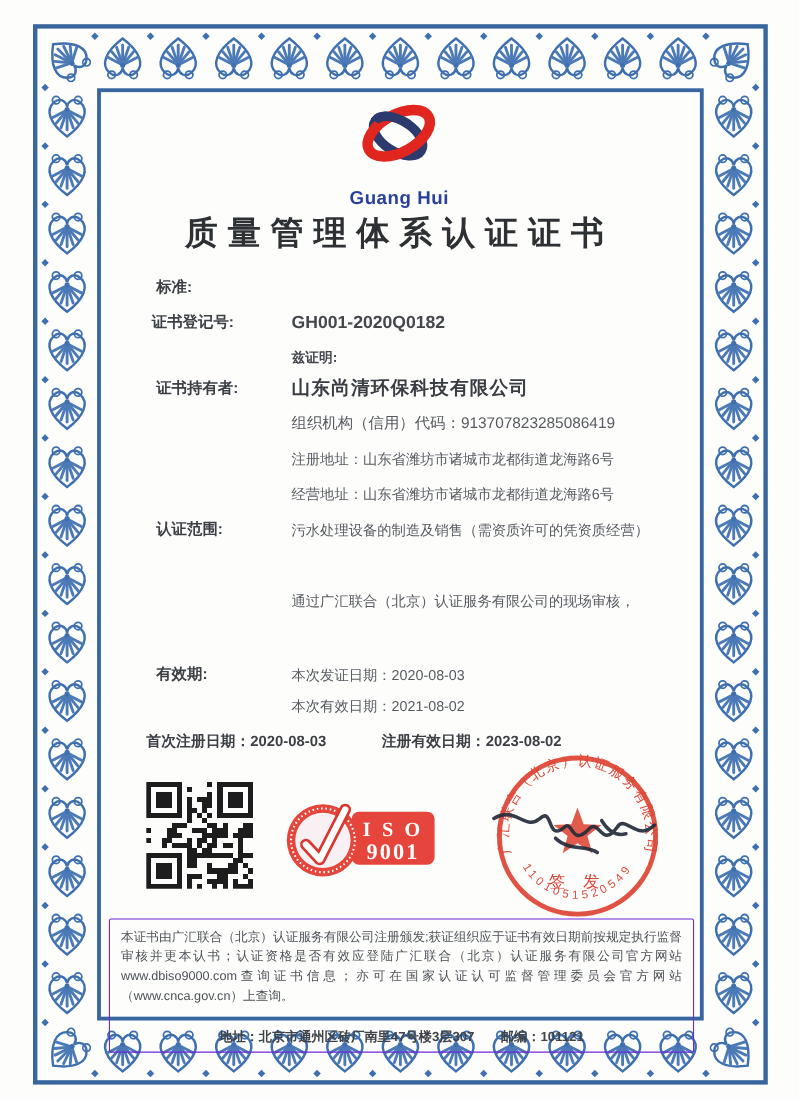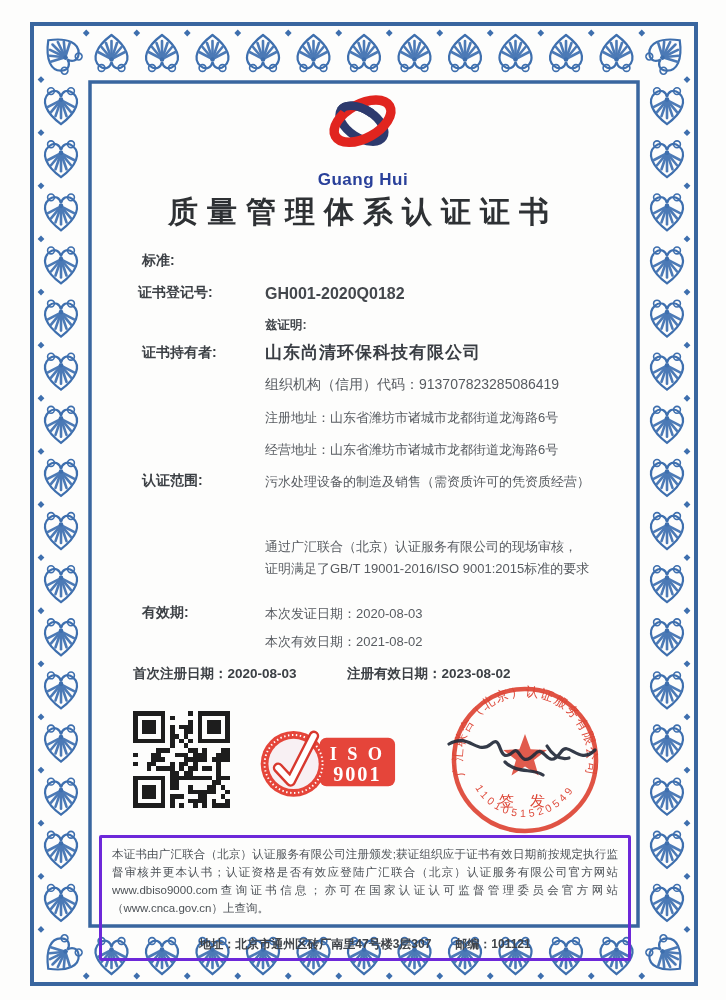--- a/index.html
+++ b/index.html
@@ -22,21 +22,21 @@
   .val{position:absolute; font-size:13px; color:#575b60; white-space:nowrap;}
   .val.small-bold{font-size:12.5px; font-weight:bold; color:#44484d;}
   .val.regno{font-size:16px; font-weight:bold; color:#44484d;}
   .val.holder{font-size:17px; font-weight:bold; color:#393d43; letter-spacing:1px;}
   .val.orgcode{font-size:14px;}
   .val.datebold{font-size:13.5px; font-weight:bold; color:#3c4045;}
   .audit{position:absolute; left:265px; top:536px; width:340px; font-size:13px;
     line-height:22px; color:#575b60; white-space:nowrap;}
   
   .footer-box{position:absolute; left:99px; top:835px; width:532px;
-    border:3px solid #6d28d9; border-radius:2px; padding:7px 10px 5px 10px; box-sizing:border-box;}
+    border:1px solid #6d28d9; border-radius:2px; padding:7px 10px 5px 10px; box-sizing:border-box;}
   .footer-note{font-size:11.5px; line-height:18px; color:#4c5156; text-align:justify;}
   .footer-address{margin-top:19px; font-size:12px; color:#3f4348; text-align:center; font-weight:bold;}
 </style>
 </head>
 <body>
 
 <div class="page">
 
   <svg id="border-svg" class="abs" style="left:0;top:0" width="726" height="1000" viewBox="0 0 726 1000">
     <defs>
@@ -210,21 +210,20 @@
 
   <div class="val orgcode" style="left:265px;top:376px">组织机构（信用）代码：913707823285086419</div>
   <div class="val" style="left:265px;top:409px">注册地址：山东省潍坊市诸城市龙都街道龙海路6号</div>
   <div class="val" style="left:265px;top:441px">经营地址：山东省潍坊市诸城市龙都街道龙海路6号</div>
 
   <div class="lbl" style="left:142px;top:472px">认证范围:</div>
   <div class="val" style="left:265px;top:473px">污水处理设备的制造及销售（需资质许可的凭资质经营）</div>
 
   <div class="audit">
     <div>通过广汇联合（北京）认证服务有限公司的现场审核，</div>
-    <div>证明满足了GB/T 19001-2016/ISO 9001:2015标准的要求</div>
   </div>
 
   <div class="lbl" style="left:142px;top:604px">有效期:</div>
   <div class="val" style="left:265px;top:605px">本次发证日期：2020-08-03</div>
   <div class="val" style="left:265px;top:633px">本次有效日期：2021-08-02</div>
 
   <div class="val datebold" style="left:133px;top:665px">首次注册日期：2020-08-03</div>
   <div class="val datebold" style="left:347px;top:665px">注册有效日期：2023-08-02</div>
 
   <svg id="qr-svg" class="abs" style="left:133px;top:711px" width="97" height="97" viewBox="0 0 21 21" shape-rendering="crispEdges">

